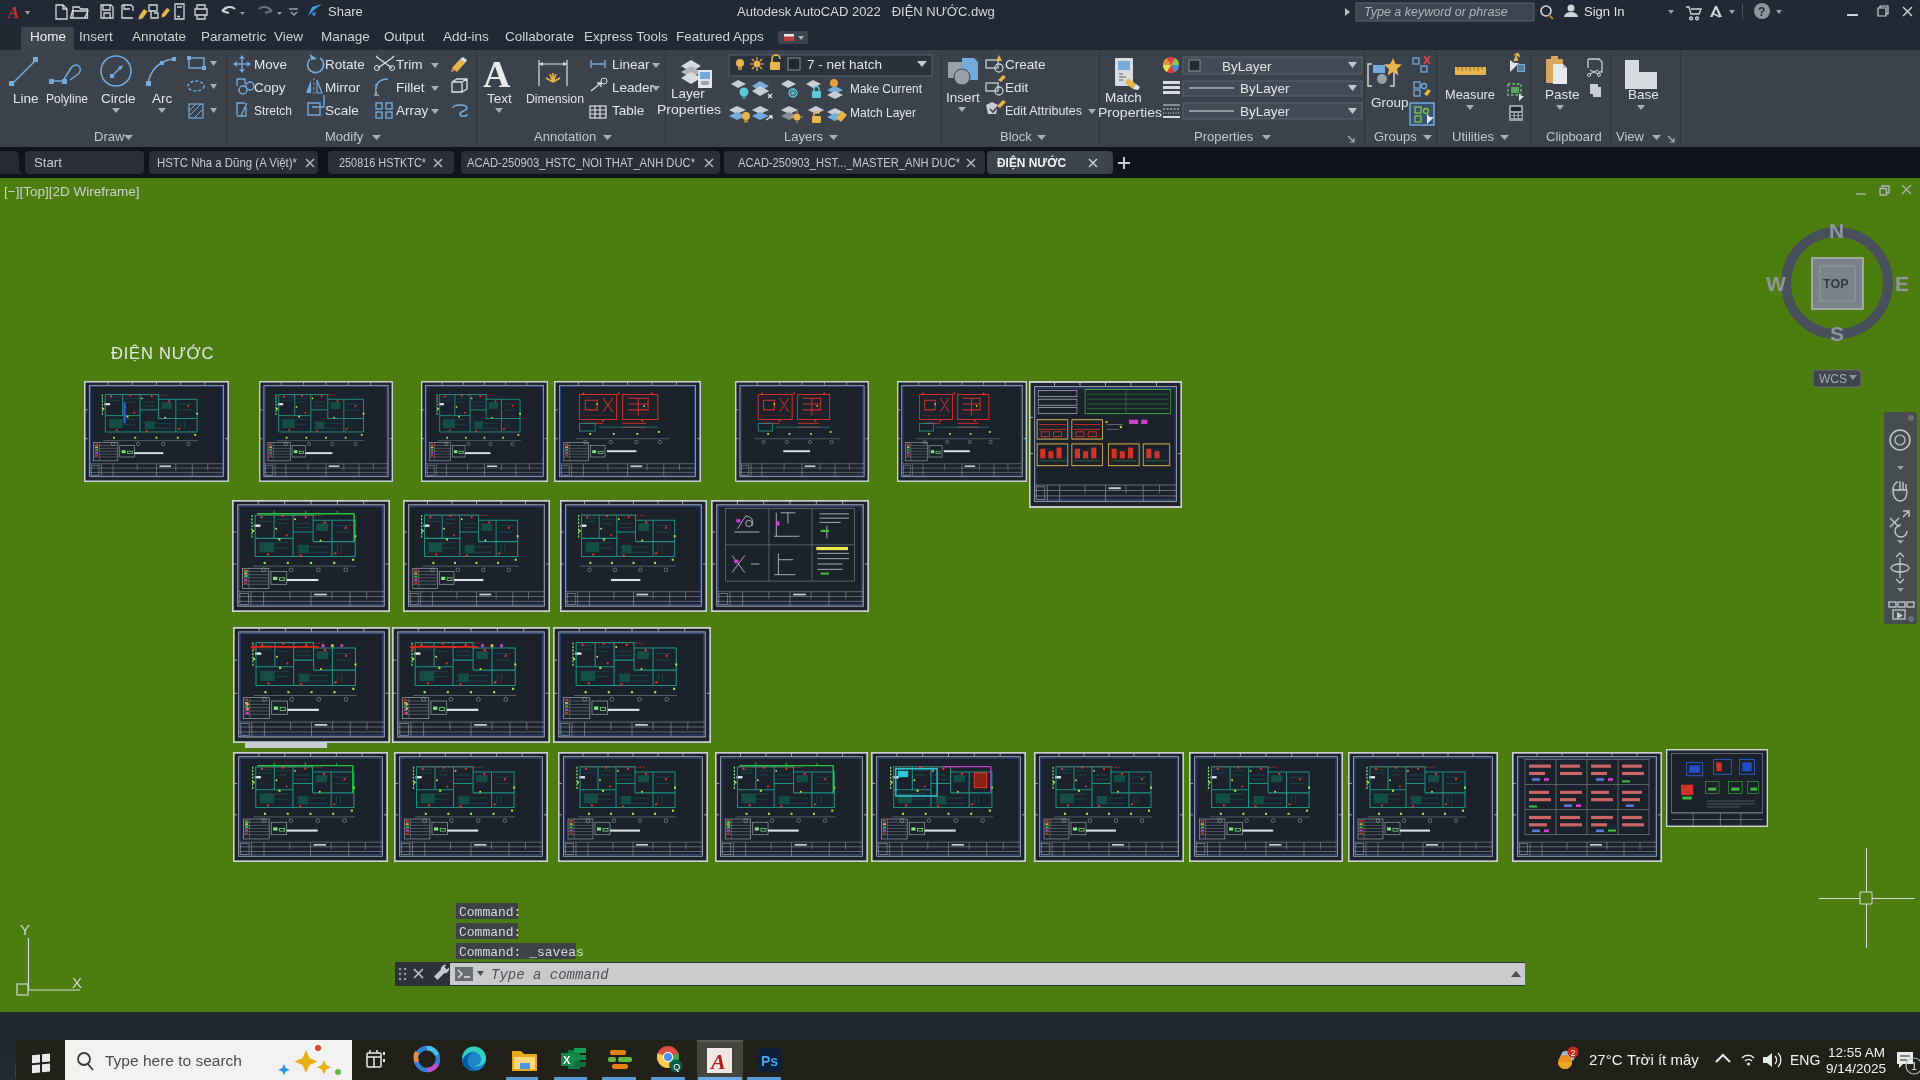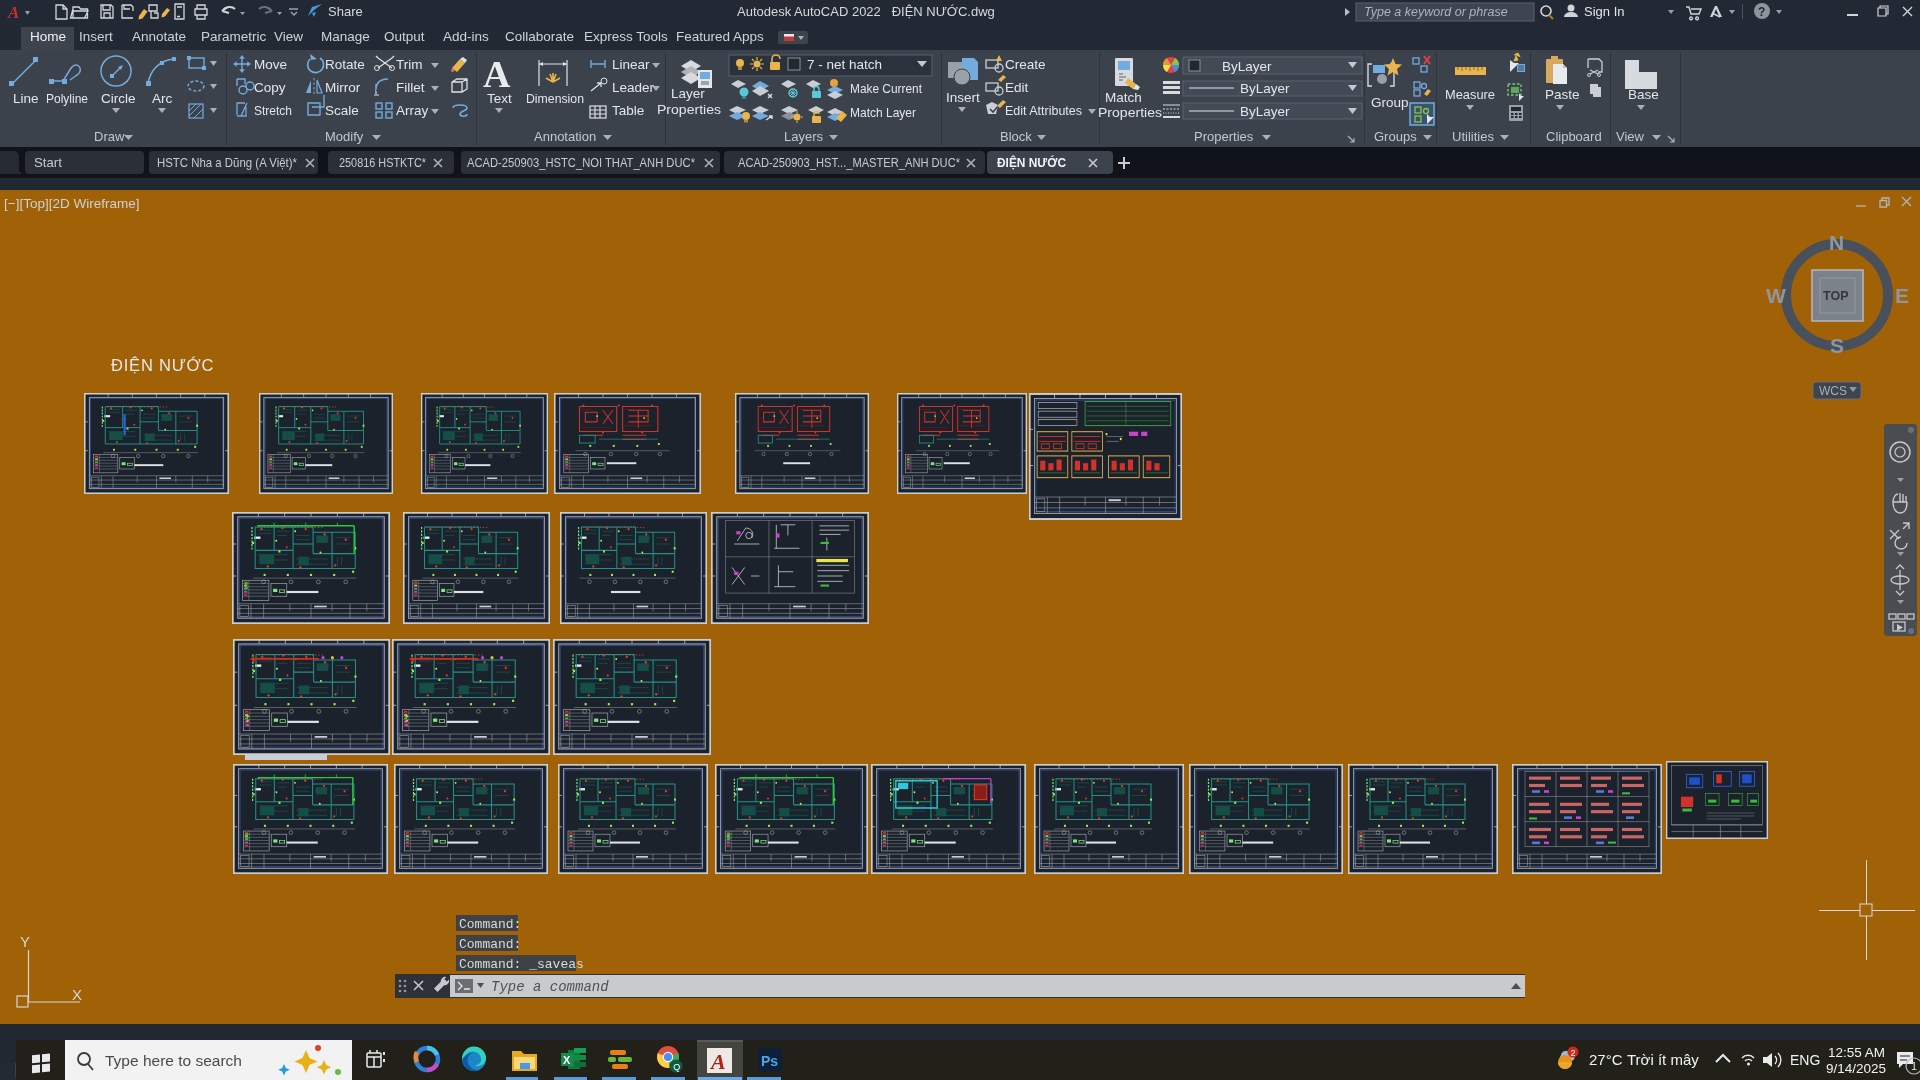--- a/index.html
+++ b/index.html
@@ -1,21 +1,21 @@
 <!DOCTYPE html>
 <html><head>
 <meta charset="utf-8">
 <style>
 html,body{margin:0;padding:0;width:1920px;height:1080px;overflow:hidden;background:#212832;font-family:"Liberation Sans",sans-serif;}
 .abs{position:absolute;}
 #titlebar{position:absolute;left:0;top:0;width:1920px;height:24px;background:#232934;}
 #rtabs{position:absolute;left:0;top:24px;width:1920px;height:26px;background:#232934;margin-left:16px;}
 #ribbon{position:absolute;left:0;top:50px;width:1920px;height:97px;background:#3b424b;}
 #ftabs{position:absolute;left:0;top:147px;width:1920px;height:31px;background:#fef9c3;}
-#canvas{position:absolute;left:0;top:178px;width:1920px;height:834px;background:#a16207;margin-top:12px;}
+#canvas{position:absolute;left:0;top:178px;width:1920px;height:834px;background:#4d7c0f;}
 #statusbar{position:absolute;left:0;top:1063px;width:1920px;height:28px;background:#242a33;}
 #taskbar{position:absolute;left:0;top:1040px;width:1920px;height:40px;background:#21211a;margin-left:16px;}
 </style>
 </head>
 <body>
 <div id="titlebar">
     <svg class="abs" style="left:0;top:0" width="1920" height="24">
 <text x="8" y="18" font-size="17" font-weight="bold" font-style="italic" fill="#c62f2f" font-family="Liberation Serif,serif">A</text>
 <path d="M25 11 l5 0 l-2.5 4 z" fill="#9aa0a8"></path>
 <g fill="none" stroke="#d3d7dc" stroke-width="1.3">

